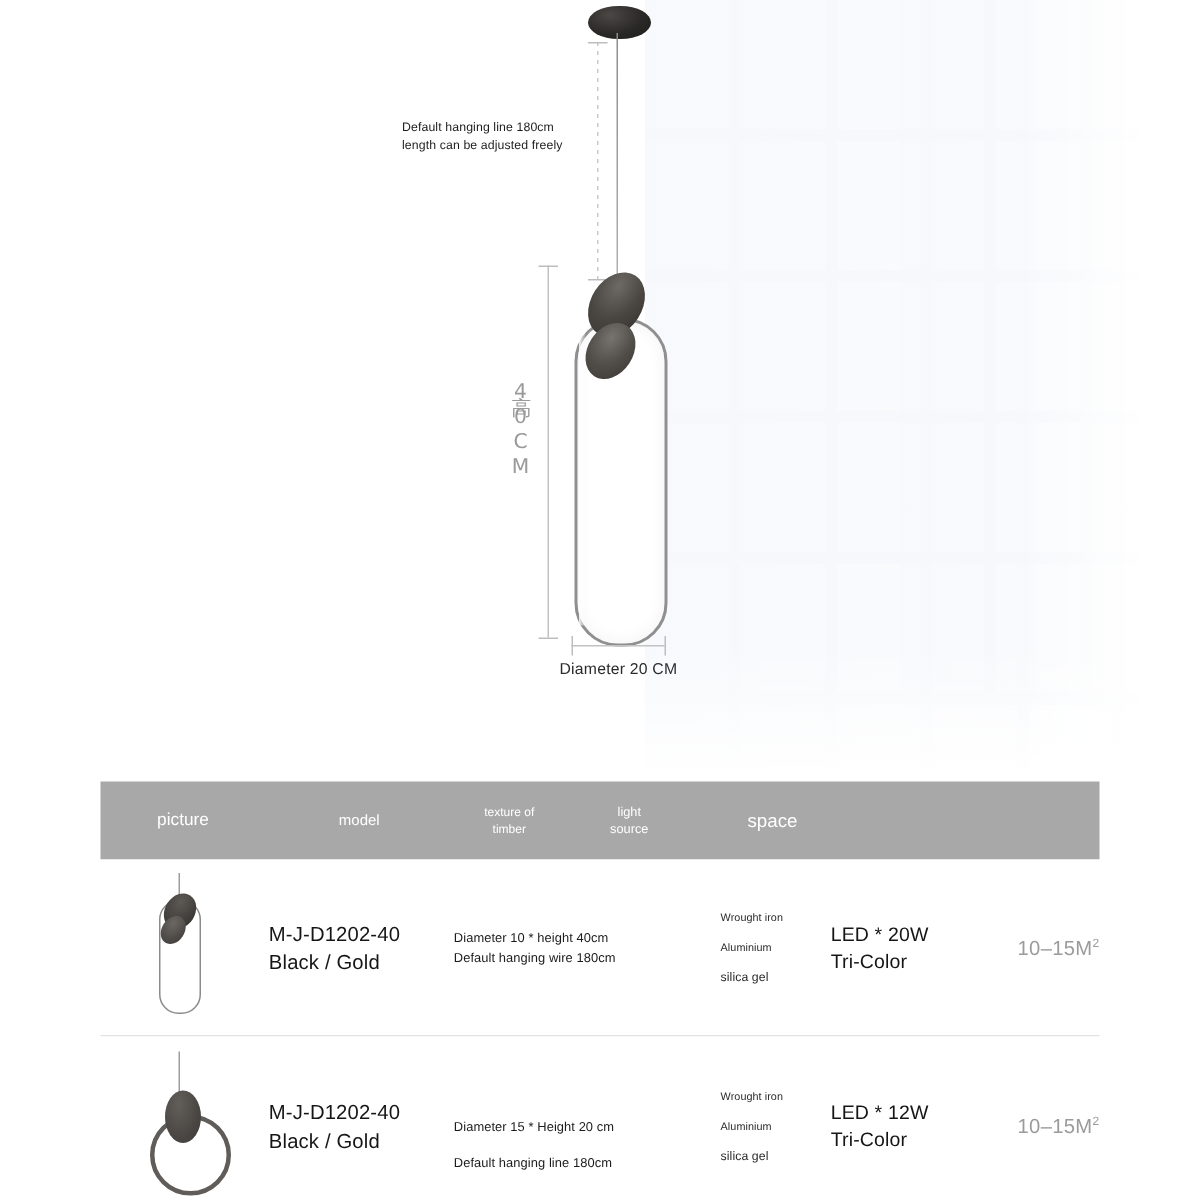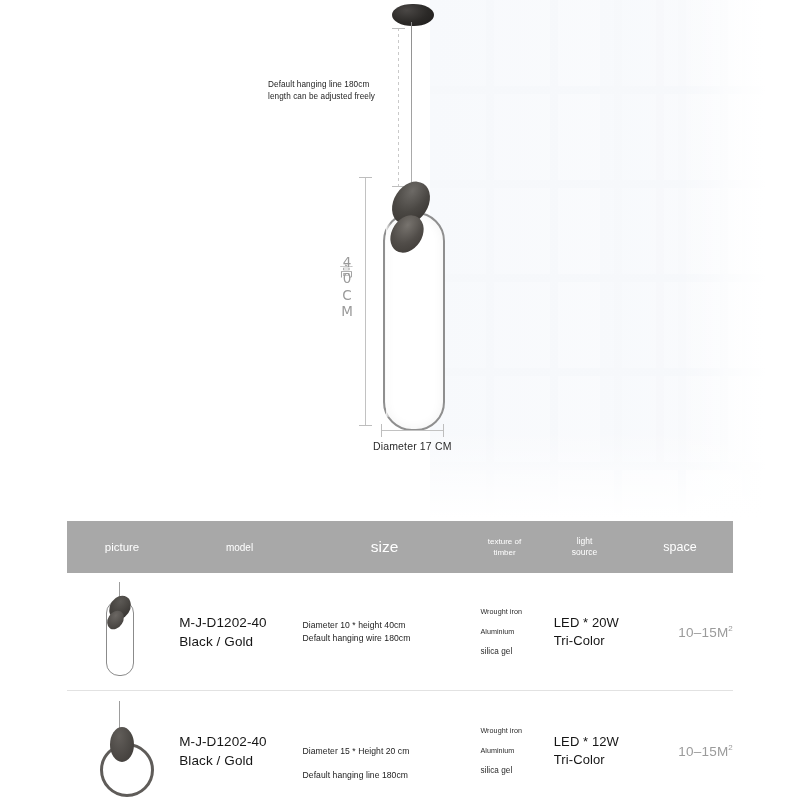--- a/index.html
+++ b/index.html
@@ -199,29 +199,28 @@
     <div class="cap-b"></div>
 
     <div class="vdim"></div>
     <div class="vdim-tick t"></div>
     <div class="vdim-tick b"></div>
     <div class="vdim-label">高40CM</div>
 
     <div class="hdim"></div>
     <div class="hdim-tick l"></div>
     <div class="hdim-tick r"></div>
-    <div class="hdim-label">Diameter 17 CM</div>
+    <div class="hdim-label">Diameter 20 CM</div>
   </div>
 
   <div class="table">
 
     <div class="thead">
       <div class="cell h-picture">picture</div>
       <div class="cell h-model">model</div>
-      <div class="cell h-size">size</div>
       <div class="cell h-texture">
         <div>texture of</div>
         <div>timber</div>
       </div>
       <div class="cell h-source">
         <div>light</div>
         <div>source</div>
       </div>
       <div class="cell h-space">space</div>
     </div>

